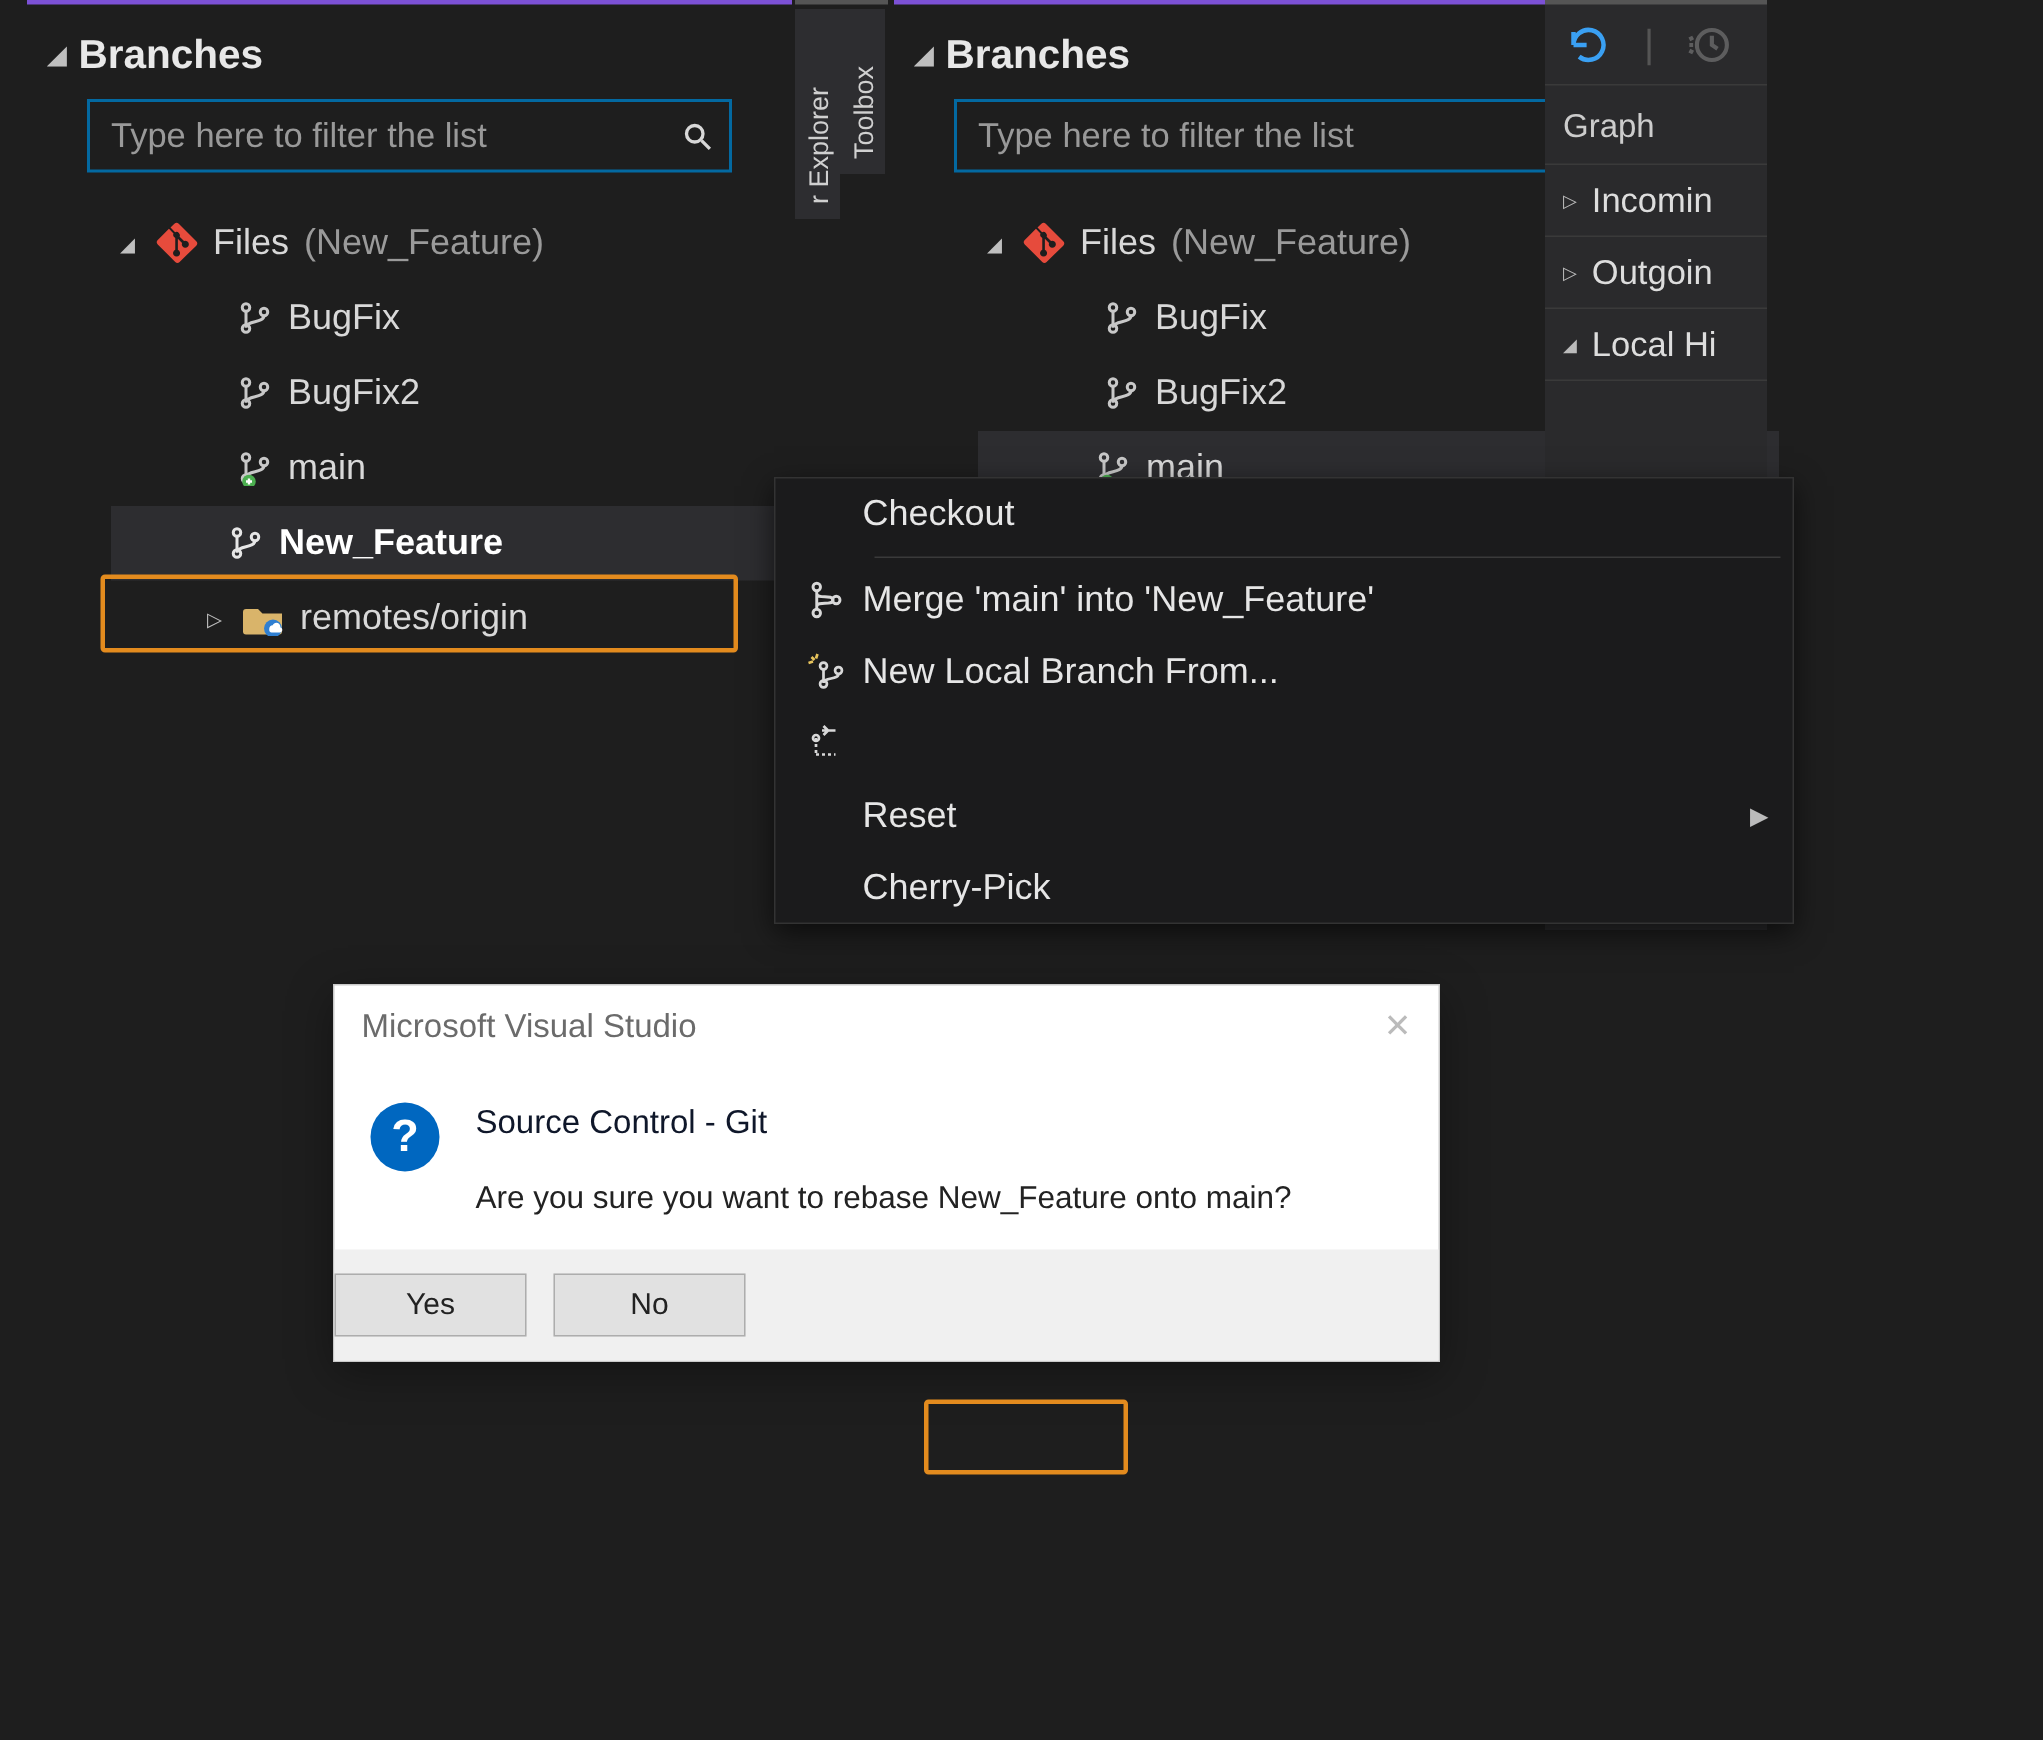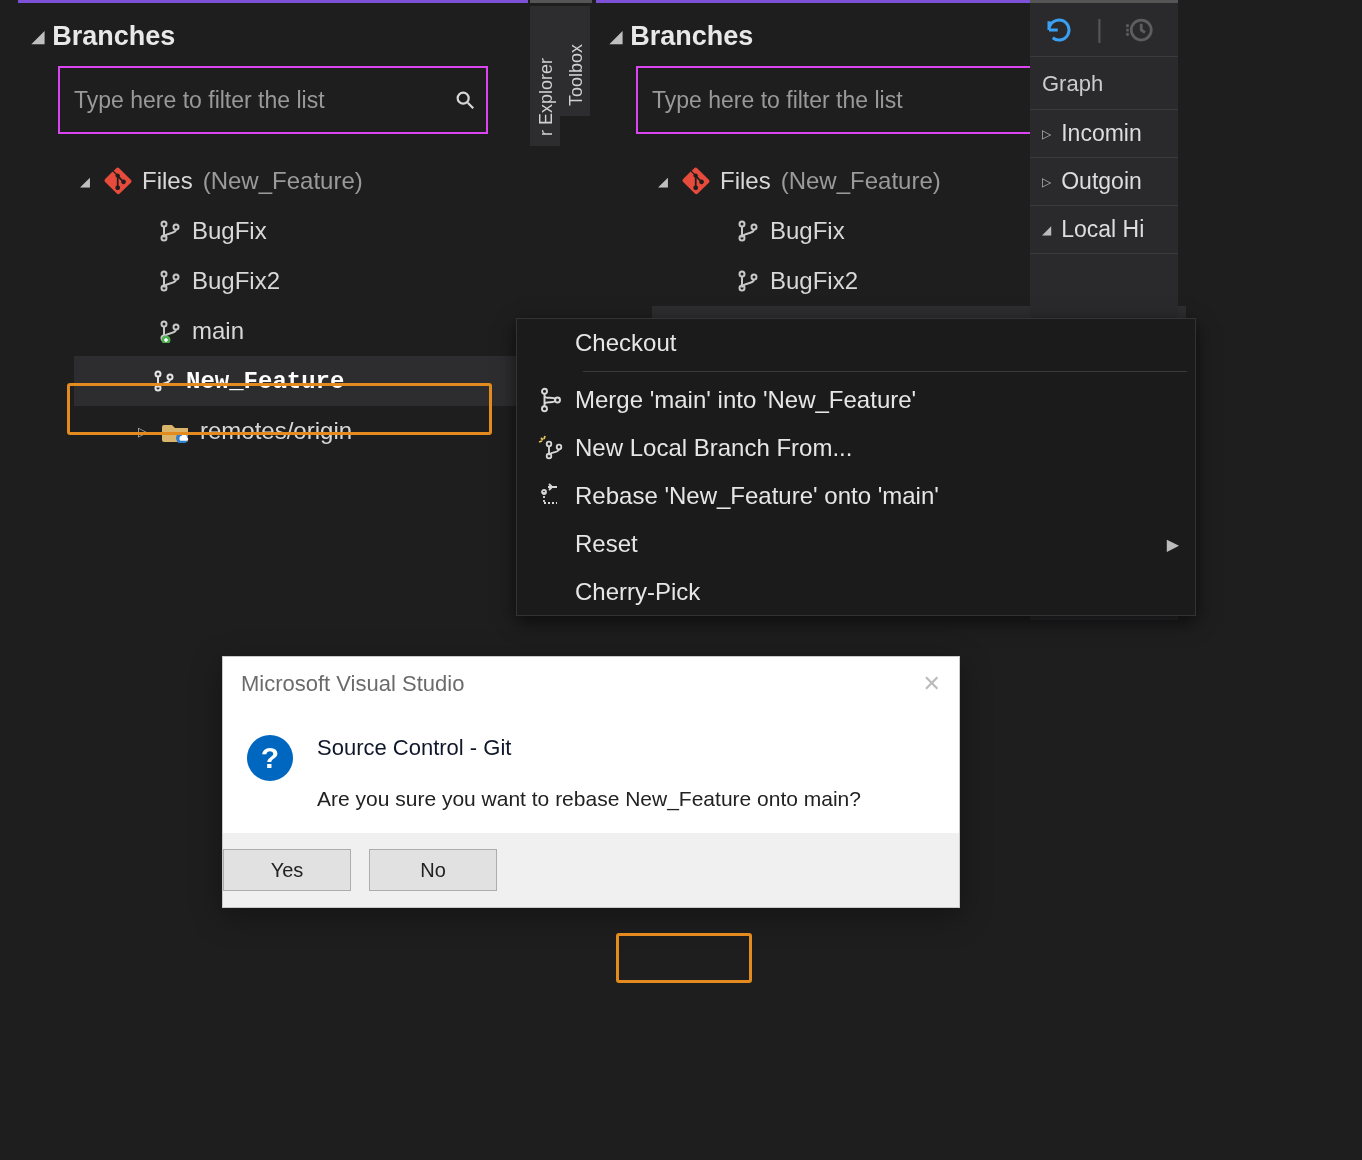--- a/index.html
+++ b/index.html
@@ -30,22 +30,22 @@
   }
 
   .section-header {
     display: flex; align-items: center; gap: 8px;
     font-size: 27px; font-weight: 600; color: #e8e8e8;
     padding: 18px 14px 14px 14px;
   }
   .section-header .tri { font-size: 16px; color: #bfbfbf; }
 
   .filter-box {
-    margin: 0 40px 18px 40px; height: 68px;
-    border: 2px solid #d946ef; display: flex; align-items: center;
+    margin: 0 40px 18px 40px; height: 49px;
+    border: 2px solid #0369a1; display: flex; align-items: center;
     background: #1e1e1e; padding: 0 10px 0 14px;
   }
   .filter-input {
     flex: 1; background: transparent; border: none; outline: none;
     color: #999; font-size: 23px;
   }
   .filter-input::placeholder { color: #999; }
   .filter-box .search-ic { flex: 0 0 auto; }
 
   .tree { padding: 4px 0 4px 62px; }
@@ -55,21 +55,21 @@
   }
   .tree-row.files { font-weight: 400; }
   .tree-row .paren { color: #9a9a9a; }
   .tree-row.branch { padding-left: 78px; }
   .tree-row.branch.sel {
     background:linear-gradient(#2d2d30,#2d2d30) padding-box;
     margin-left: -6px; margin-right: -8px;
   }
   .tree-row.remotes { padding-left: 58px; }
   .tri2 { font-size: 13px; color: #bfbfbf; width: 14px; }
-  .bold { font-weight: 700; color: #fff; font-family: Liberation Mono, monospace; }
+  .bold { font-weight: 700; color: #fff; }
 
   .hl-box {
     position:absolute; border:3px solid #e38b1e; border-radius:3px;
     pointer-events:none;
   }
 
   
   .toolbar-right {
     height:54px; display:flex; align-items:center; gap:22px;
     padding-left:14px; border-bottom:1px solid #3a3a3a;
@@ -349,21 +349,20 @@
     <span>New Local Branch From...</span>
   </div>
   <div class="ctx-row">
     <span class="icw">
       <svg width="26" height="26" viewBox="0 0 26 26" fill="none" stroke="#d8d8d8" stroke-width="1.8">
           <path d="M10 4h9M14 4l-3-3M14 4l-3 3"></path>
           <path d="M6 9v11M6 20h13" stroke-dasharray="2 2"></path>
           <circle cx="6" cy="9" r="2"></circle>
         </svg>
     </span>
-    <span>Rebase 'New_Feature' onto 'main'</span>
   </div>
   <div class="ctx-row">
     <span class="icw"></span>
     <span>Reset</span>
     <span class="subarrow">▶</span>
   </div>
   <div class="ctx-row">
     <span class="icw"></span>
     <span>Cherry-Pick</span>
   </div>

